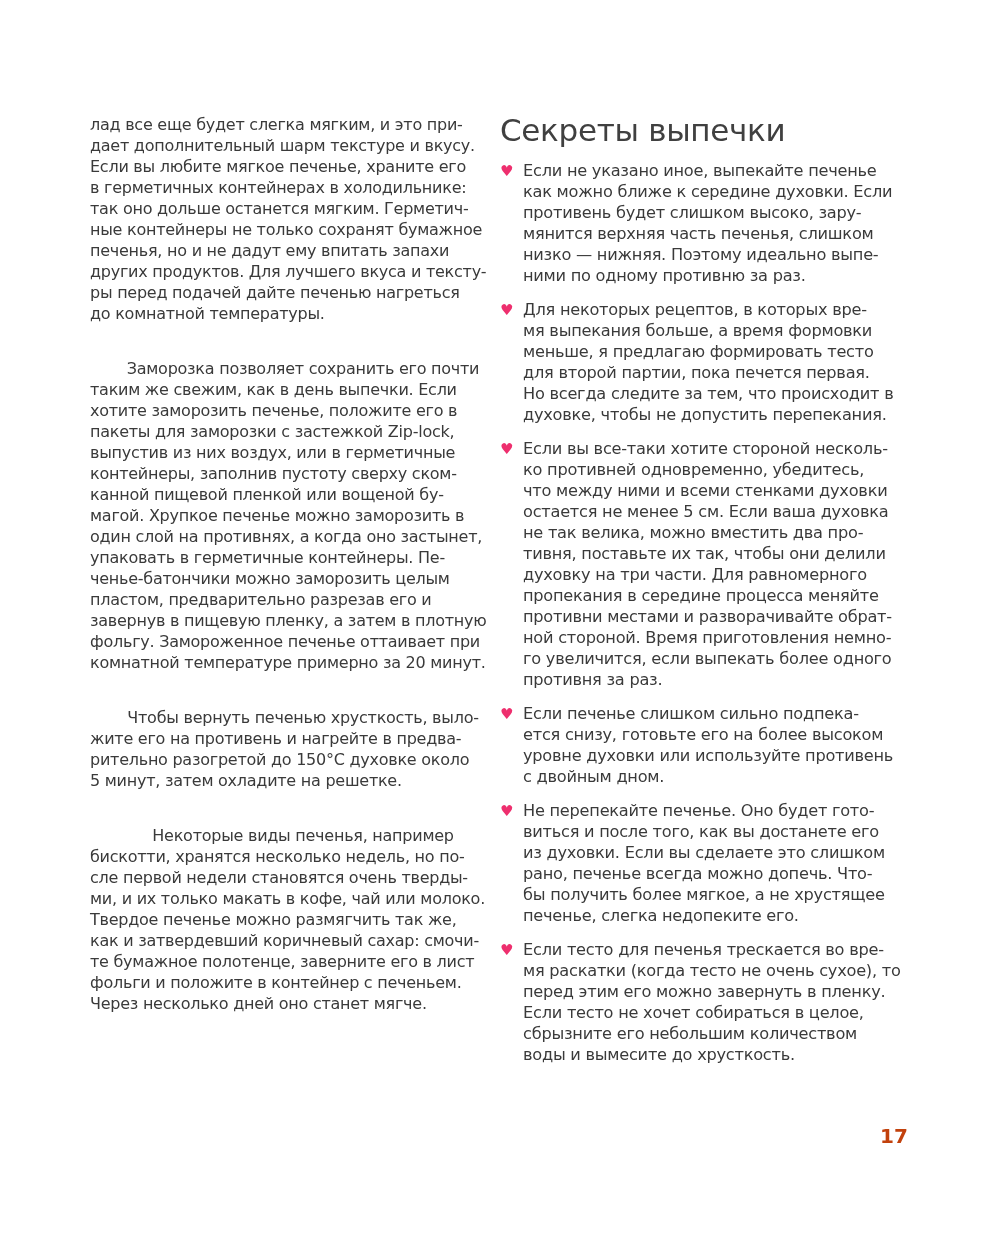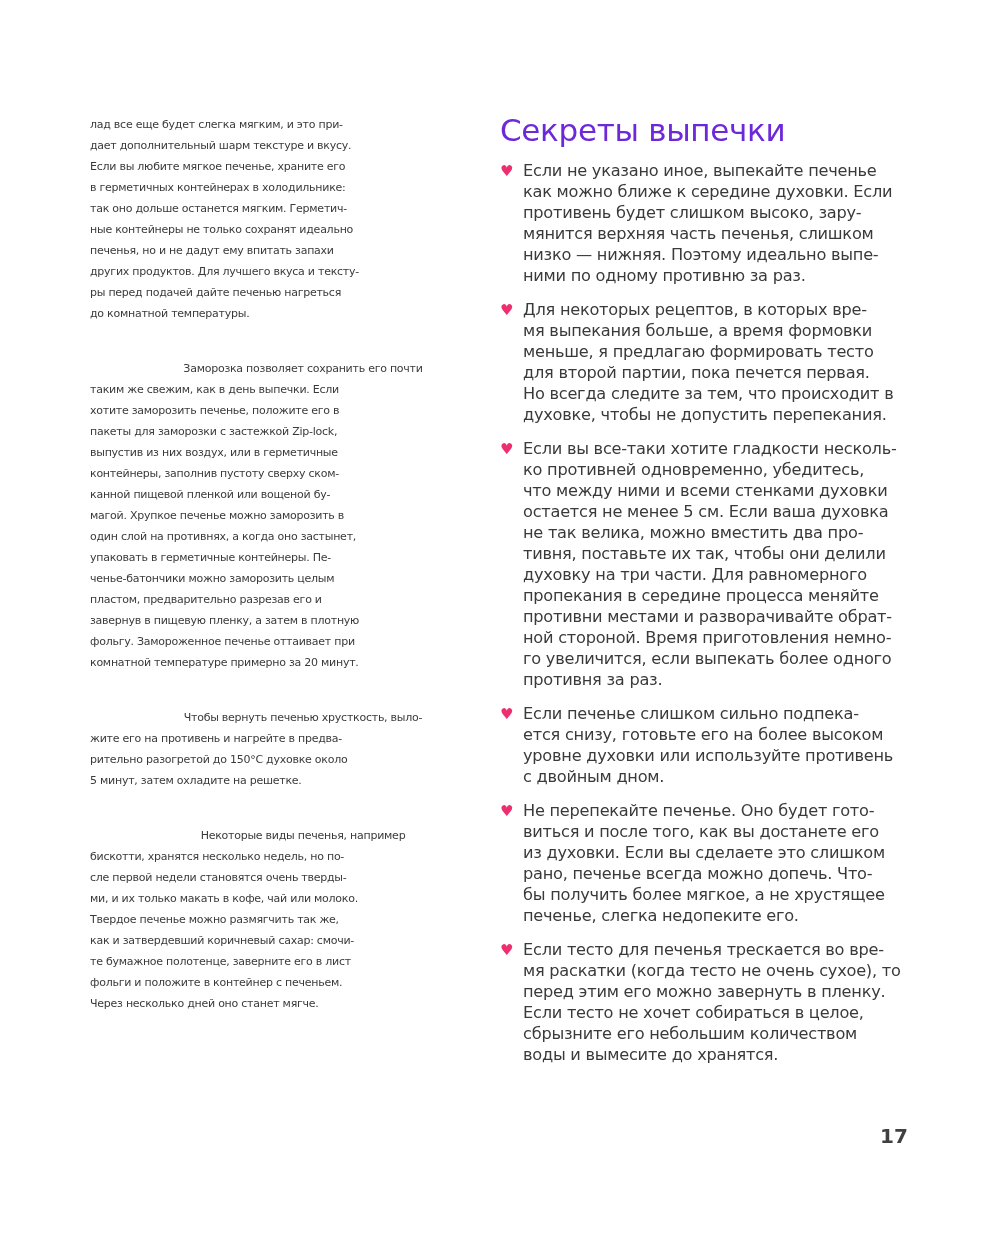--- a/index.html
+++ b/index.html
@@ -4,52 +4,52 @@
   <style>
     html, body { margin: 0; padding: 0; }
     body {
       width: 1000px; height: 1238px; background: #ffffff;
       position: relative; overflow: hidden;
       font-family: "DejaVu Sans", sans-serif;
       color: #3a3a3a;
     }
     .col-left {
       position: absolute; left: 90px; top: 114px; width: 400px;
-      font-size: 11px; line-height: 21px; letter-spacing: -0.25px;
+      font-size: 16px; line-height: 21px; letter-spacing: -0.25px;
     }
     .para { margin: 0 0 34px 0; }
     .line { display: block; white-space: nowrap; }
     .indent { padding-left: 26px; text-align: center; }
     .col-right {
       position: absolute; left: 500px; top: 110px; width: 420px;
     }
     .title {
       font-family: "DejaVu Sans", sans-serif;
-      font-size: 31px; color: #6d28d9; margin: 0 0 10px 0;
+      font-size: 31px; color: #404040; margin: 0 0 10px 0;
       line-height: 40px; letter-spacing: -0.3px; font-weight: normal;
     }
     .tip { position: relative; padding-left: 23px; margin-bottom: 13px;
       font-size: 16.2px; line-height: 21px; letter-spacing: -0.25px; }
     .heart { position: absolute; left: 0; top: 1px; color: #ee2f6e; font-size: 15px; line-height: 21px; }
     .page-number {
       position: absolute; left: 880px; top: 1124px;
-      font-size: 20px; font-weight: bold; color: #404040;
+      font-size: 20px; font-weight: bold; color: #c2410c;
     }
   </style>
 </head>
 <body>
 
 <div class="col-left" id="left-col">
     <p class="para">
       <span class="line">лад все еще будет слегка мягким, и это при-</span>
       <span class="line">дает дополнительный шарм текстуре и вкусу.</span>
       <span class="line">Если вы любите мягкое печенье, храните его</span>
       <span class="line">в герметичных контейнерах в холодильнике:</span>
       <span class="line">так оно дольше останется мягким. Герметич-</span>
-      <span class="line">ные контейнеры не только сохранят идеально</span>
+      <span class="line">ные контейнеры не только сохранят бумажное</span>
       <span class="line">печенья, но и не дадут ему впитать запахи</span>
       <span class="line">других продуктов. Для лучшего вкуса и тексту-</span>
       <span class="line">ры перед подачей дайте печенью нагреться</span>
       <span class="line">до комнатной температуры.</span>
     </p>
     <p class="para">
       <span class="line indent">Заморозка позволяет сохранить его почти</span>
       <span class="line">таким же свежим, как в день выпечки. Если</span>
       <span class="line">хотите заморозить печенье, положите его в</span>
       <span class="line">пакеты для заморозки с застежкой Zip-lock,</span>
@@ -100,21 +100,21 @@
         <span class="heart">♥</span>
         <span class="line">Для некоторых рецептов, в которых вре-</span>
         <span class="line">мя выпекания больше, а время формовки</span>
         <span class="line">меньше, я предлагаю формировать тесто</span>
         <span class="line">для второй партии, пока печется первая.</span>
         <span class="line">Но всегда следите за тем, что происходит в</span>
         <span class="line">духовке, чтобы не допустить перепекания.</span>
       </div>
       <div class="tip">
         <span class="heart">♥</span>
-        <span class="line">Если вы все-таки хотите гладкости несколь-</span>
+        <span class="line">Если вы все-таки хотите стороной несколь-</span>
         <span class="line">ко противней одновременно, убедитесь,</span>
         <span class="line">что между ними и всеми стенками духовки</span>
         <span class="line">остается не менее 5 см. Если ваша духовка</span>
         <span class="line">не так велика, можно вместить два про-</span>
         <span class="line">тивня, поставьте их так, чтобы они делили</span>
         <span class="line">духовку на три части. Для равномерного</span>
         <span class="line">пропекания в середине процесса меняйте</span>
         <span class="line">противни местами и разворачивайте обрат-</span>
         <span class="line">ной стороной. Время приготовления немно-</span>
         <span class="line">го увеличится, если выпекать более одного</span>
@@ -136,18 +136,18 @@
         <span class="line">бы получить более мягкое, а не хрустящее</span>
         <span class="line">печенье, слегка недопеките его.</span>
       </div>
       <div class="tip">
         <span class="heart">♥</span>
         <span class="line">Если тесто для печенья трескается во вре-</span>
         <span class="line">мя раскатки (когда тесто не очень сухое), то</span>
         <span class="line">перед этим его можно завернуть в пленку.</span>
         <span class="line">Если тесто не хочет собираться в целое,</span>
         <span class="line">сбрызните его небольшим количеством</span>
-        <span class="line">воды и вымесите до хранятся.</span>
+        <span class="line">воды и вымесите до хрусткость.</span>
       </div>
     </div>
 </div>
 
 <div class="page-number">17</div>
 
 </body></html>

